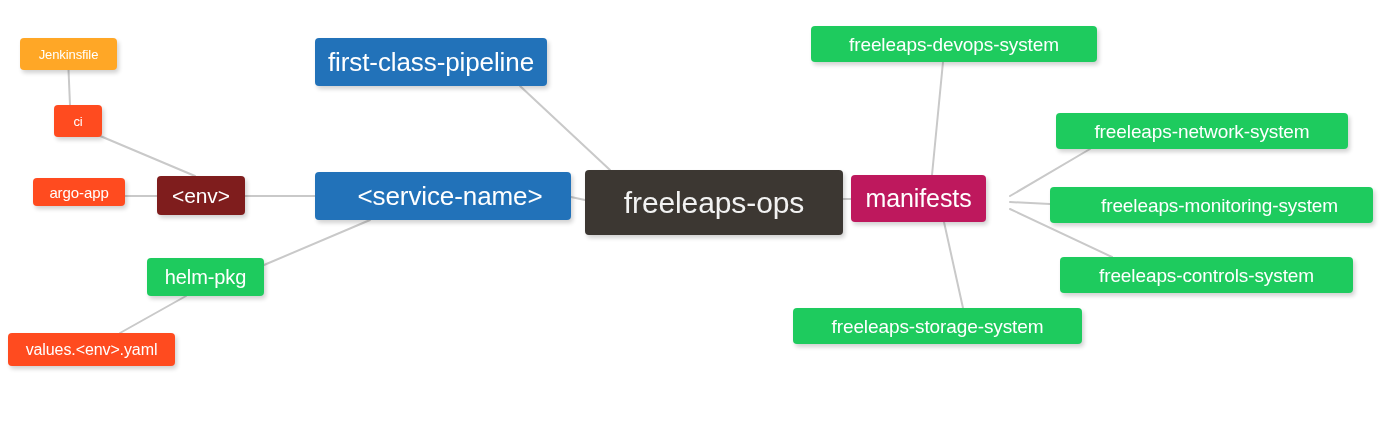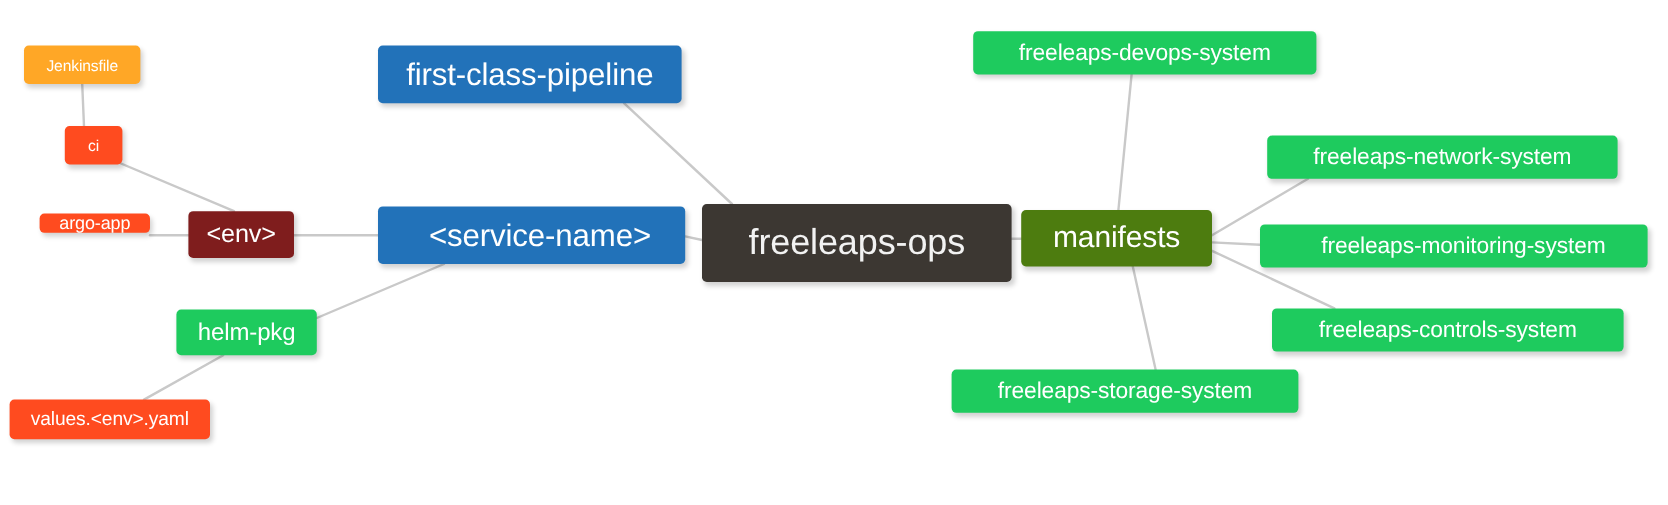--- a/index.html
+++ b/index.html
@@ -67,42 +67,42 @@
       <line x1="1010" y1="209" x2="1112" y2="257" stroke="#c9c9c9" stroke-width="2" stroke-linecap="round"></line>
       <line x1="944" y1="222" x2="963" y2="308" stroke="#c9c9c9" stroke-width="2" stroke-linecap="round"></line>
     </svg>
   <div id="nodes">
       <div class="node" style="left: 20px; top: 26px; width: 97px; height: 32px; background: rgb(255, 167, 38); color: rgb(255, 255, 255); font-size: 13px; margin-top: 12px;">
         <span class="node-label">Jenkinsfile</span>
       </div>
       <div class="node" style="left: 54px; top: 105px; width: 48px; height: 32px; background: rgb(255, 75, 31); color: rgb(255, 255, 255); font-size: 13px;">
         <span class="node-label">ci</span>
       </div>
-      <div class="node" style="left: 33px; top: 178px; width: 92px; height: 16px; background: rgb(255, 75, 31); color: rgb(255, 255, 255); font-size: 15px;">
+      <div class="node" style="left: 33px; top: 178px; width: 92px; height: 28px; background: rgb(255, 75, 31); color: rgb(255, 255, 255); font-size: 15px;">
         <span class="node-label">argo-app</span>
       </div>
       <div class="node" style="left: 157px; top: 176px; width: 88px; height: 39px; background: #7f1d1d; color: rgb(255, 255, 255); font-size: 21px;">
         <span class="node-label">&lt;env&gt;</span>
       </div>
       <div class="node" style="left: 147px; top: 258px; width: 117px; height: 38px; background: rgb(30, 203, 94); color: rgb(255, 255, 255); font-size: 20px;">
         <span class="node-label">helm-pkg</span>
       </div>
       <div class="node" style="left: 8px; top: 333px; width: 167px; height: 33px; background: rgb(255, 75, 31); color: rgb(255, 255, 255); font-size: 16px;">
         <span class="node-label">values.&lt;env&gt;.yaml</span>
       </div>
-      <div class="node" style="left: 315px; top: 38px; width: 253px; height: 48px; background: rgb(34, 114, 185); color: rgb(255, 255, 255); font-size: 26px;">
+      <div class="node" style="left: 315px; top: 38px; width: 232px; height: 48px; background: rgb(34, 114, 185); color: rgb(255, 255, 255); font-size: 26px;">
         <span class="node-label">first-class-pipeline</span>
       </div>
       <div class="node" style="left: 315px; top: 172px; width: 256px; height: 48px; background: rgb(34, 114, 185); color: rgb(255, 255, 255); font-size: 26px; padding-left: 24px;">
         <span class="node-label">&lt;service-name&gt;</span>
       </div>
       <div class="node" style="left: 585px; top: 170px; width: 258px; height: 65px; background: rgb(60, 55, 50); color: rgb(242, 242, 242); font-size: 30px;">
         <span class="node-label">freeleaps-ops</span>
       </div>
-      <div class="node" style="left: 851px; top: 175px; width: 159px; height: 47px; background: #4d7c0f; color: rgb(255, 255, 255); font-size: 25px;">
+      <div class="node" style="left: 851px; top: 175px; width: 135px; height: 47px; background: #be185d; color: rgb(255, 255, 255); font-size: 25px;">
         <span class="node-label">manifests</span>
       </div>
       <div class="node" style="left: 811px; top: 26px; width: 286px; height: 36px; background: rgb(30, 203, 94); color: rgb(255, 255, 255); font-size: 19px;">
         <span class="node-label">freeleaps-devops-system</span>
       </div>
       <div class="node" style="left: 1056px; top: 113px; width: 292px; height: 36px; background: rgb(30, 203, 94); color: rgb(255, 255, 255); font-size: 19px; justify-content: flex-end;">
         <span class="node-label">freeleaps-network-system</span>
       </div>
       <div class="node" style="left: 1050px; top: 187px; width: 323px; height: 36px; background: rgb(30, 203, 94); color: rgb(255, 255, 255); font-size: 19px; padding-left: 26px;">
         <span class="node-label">freeleaps-monitoring-system</span>

